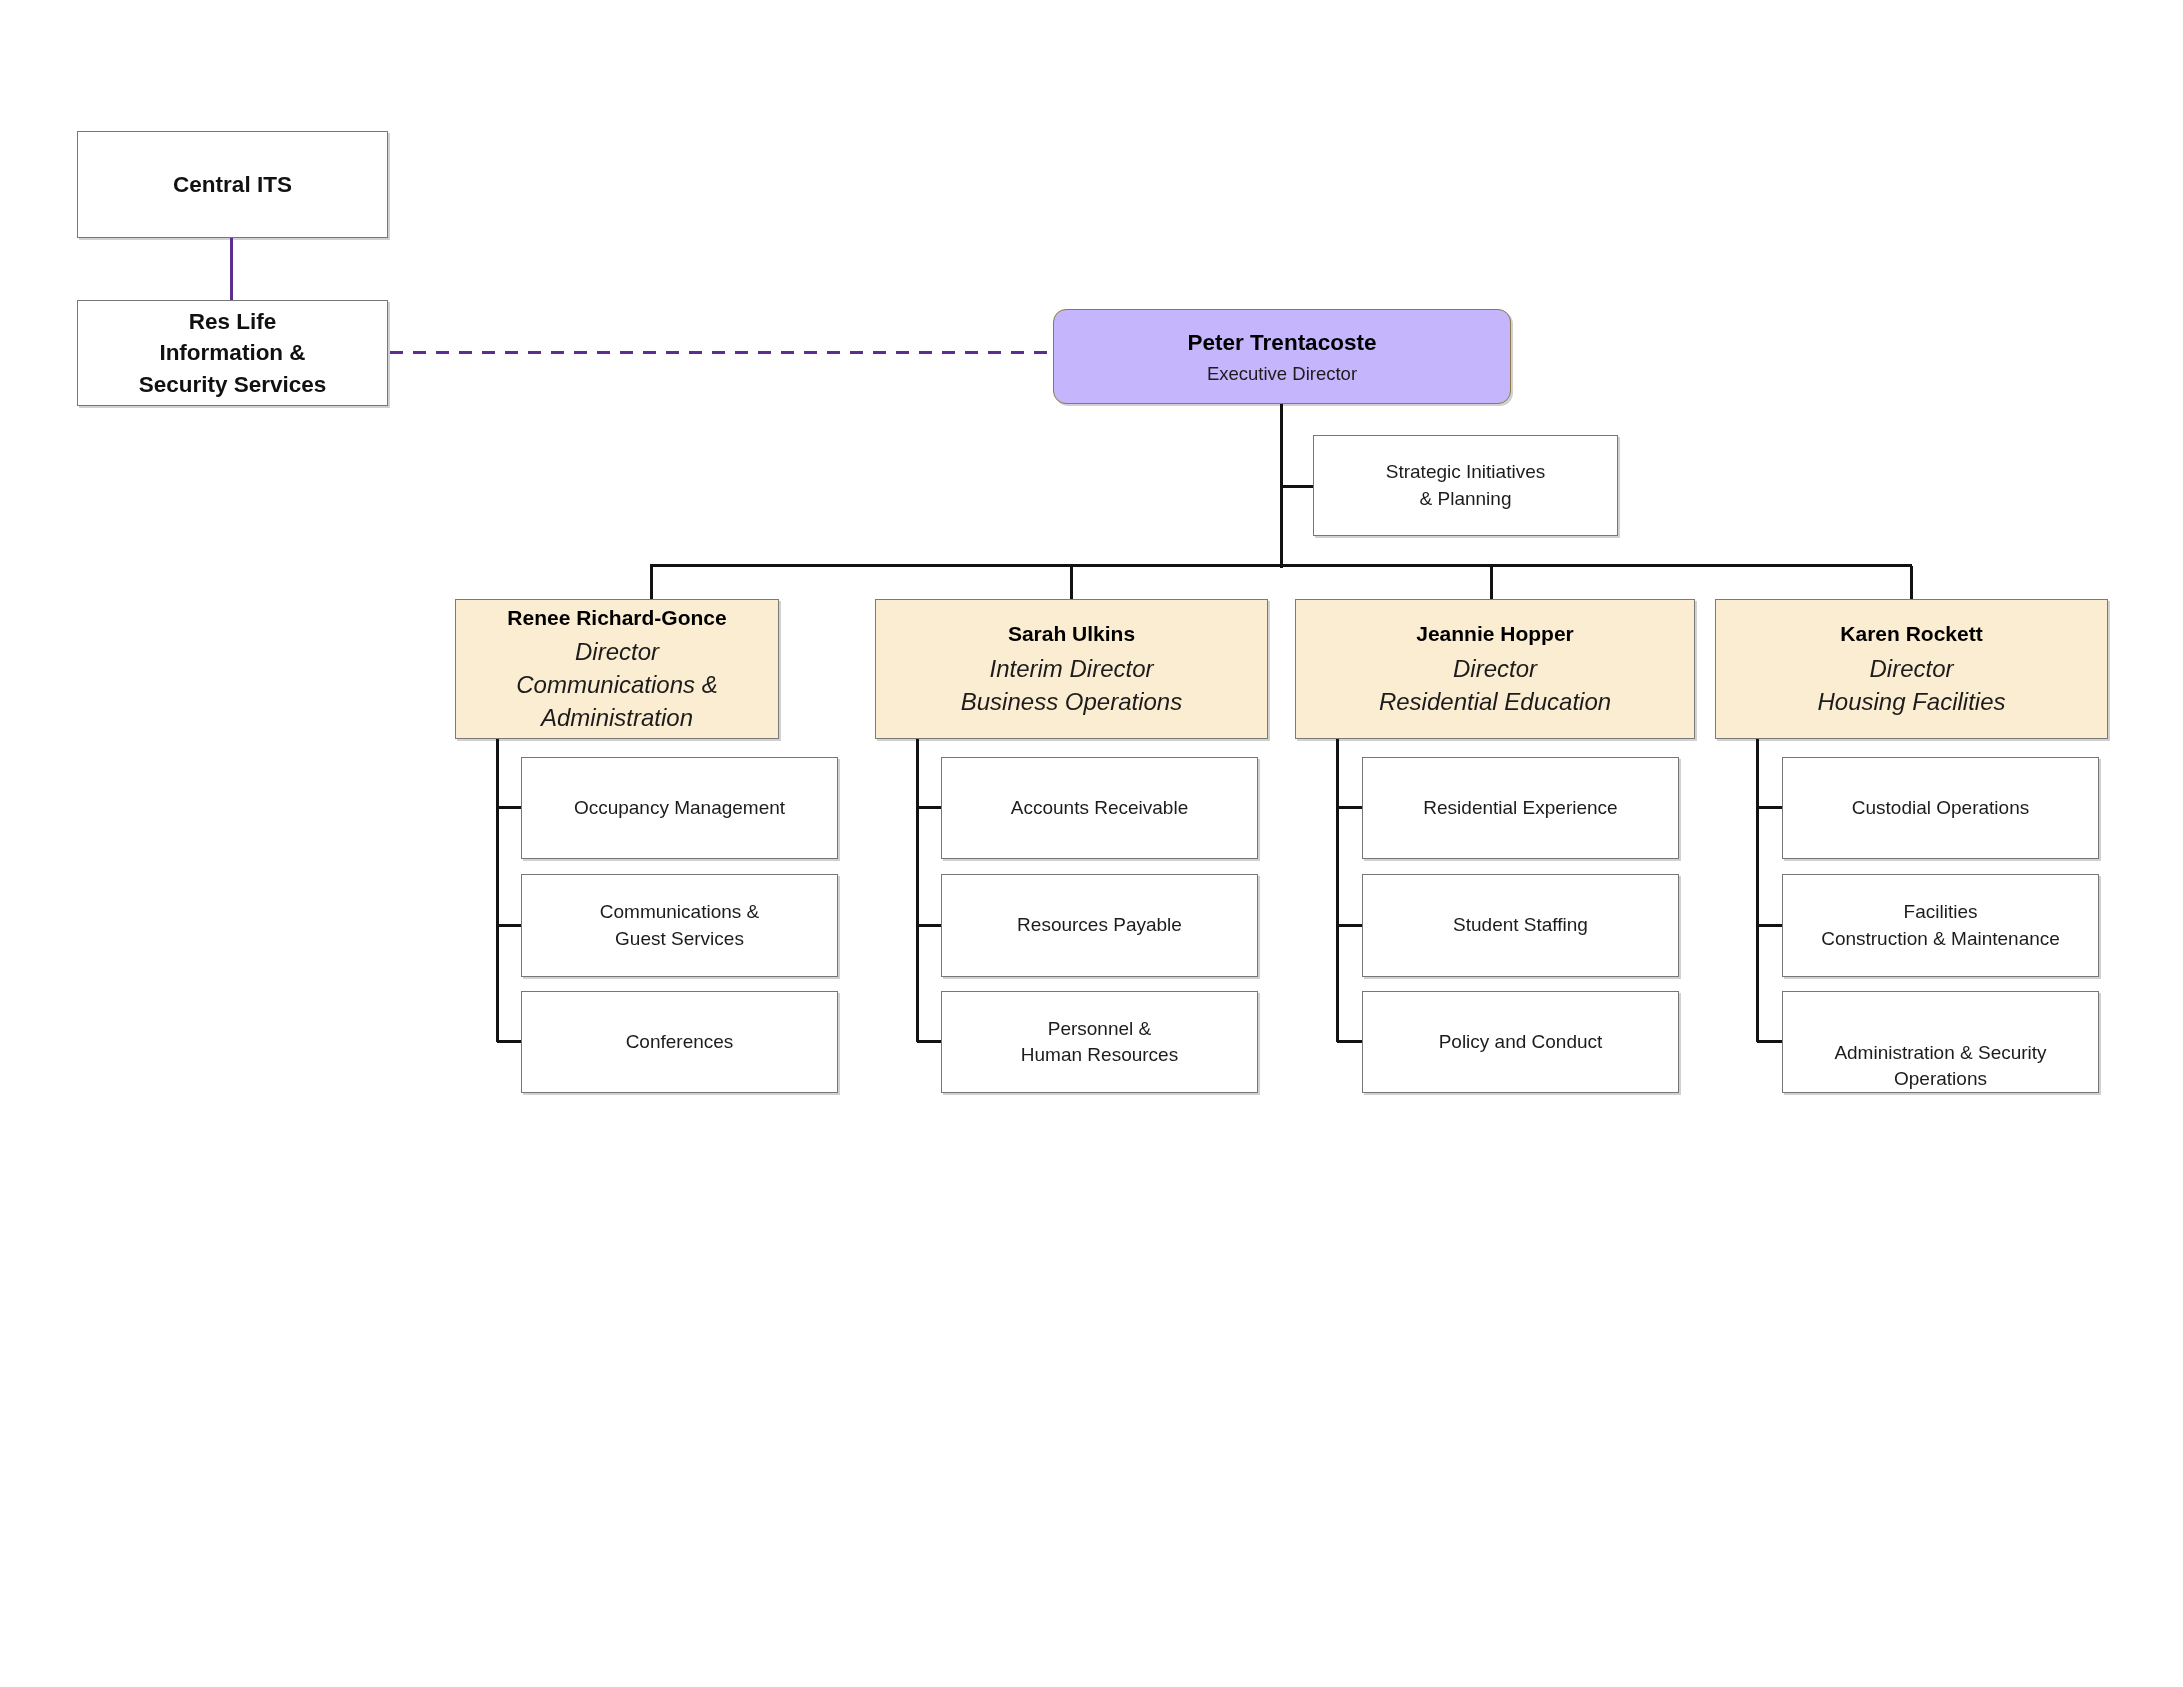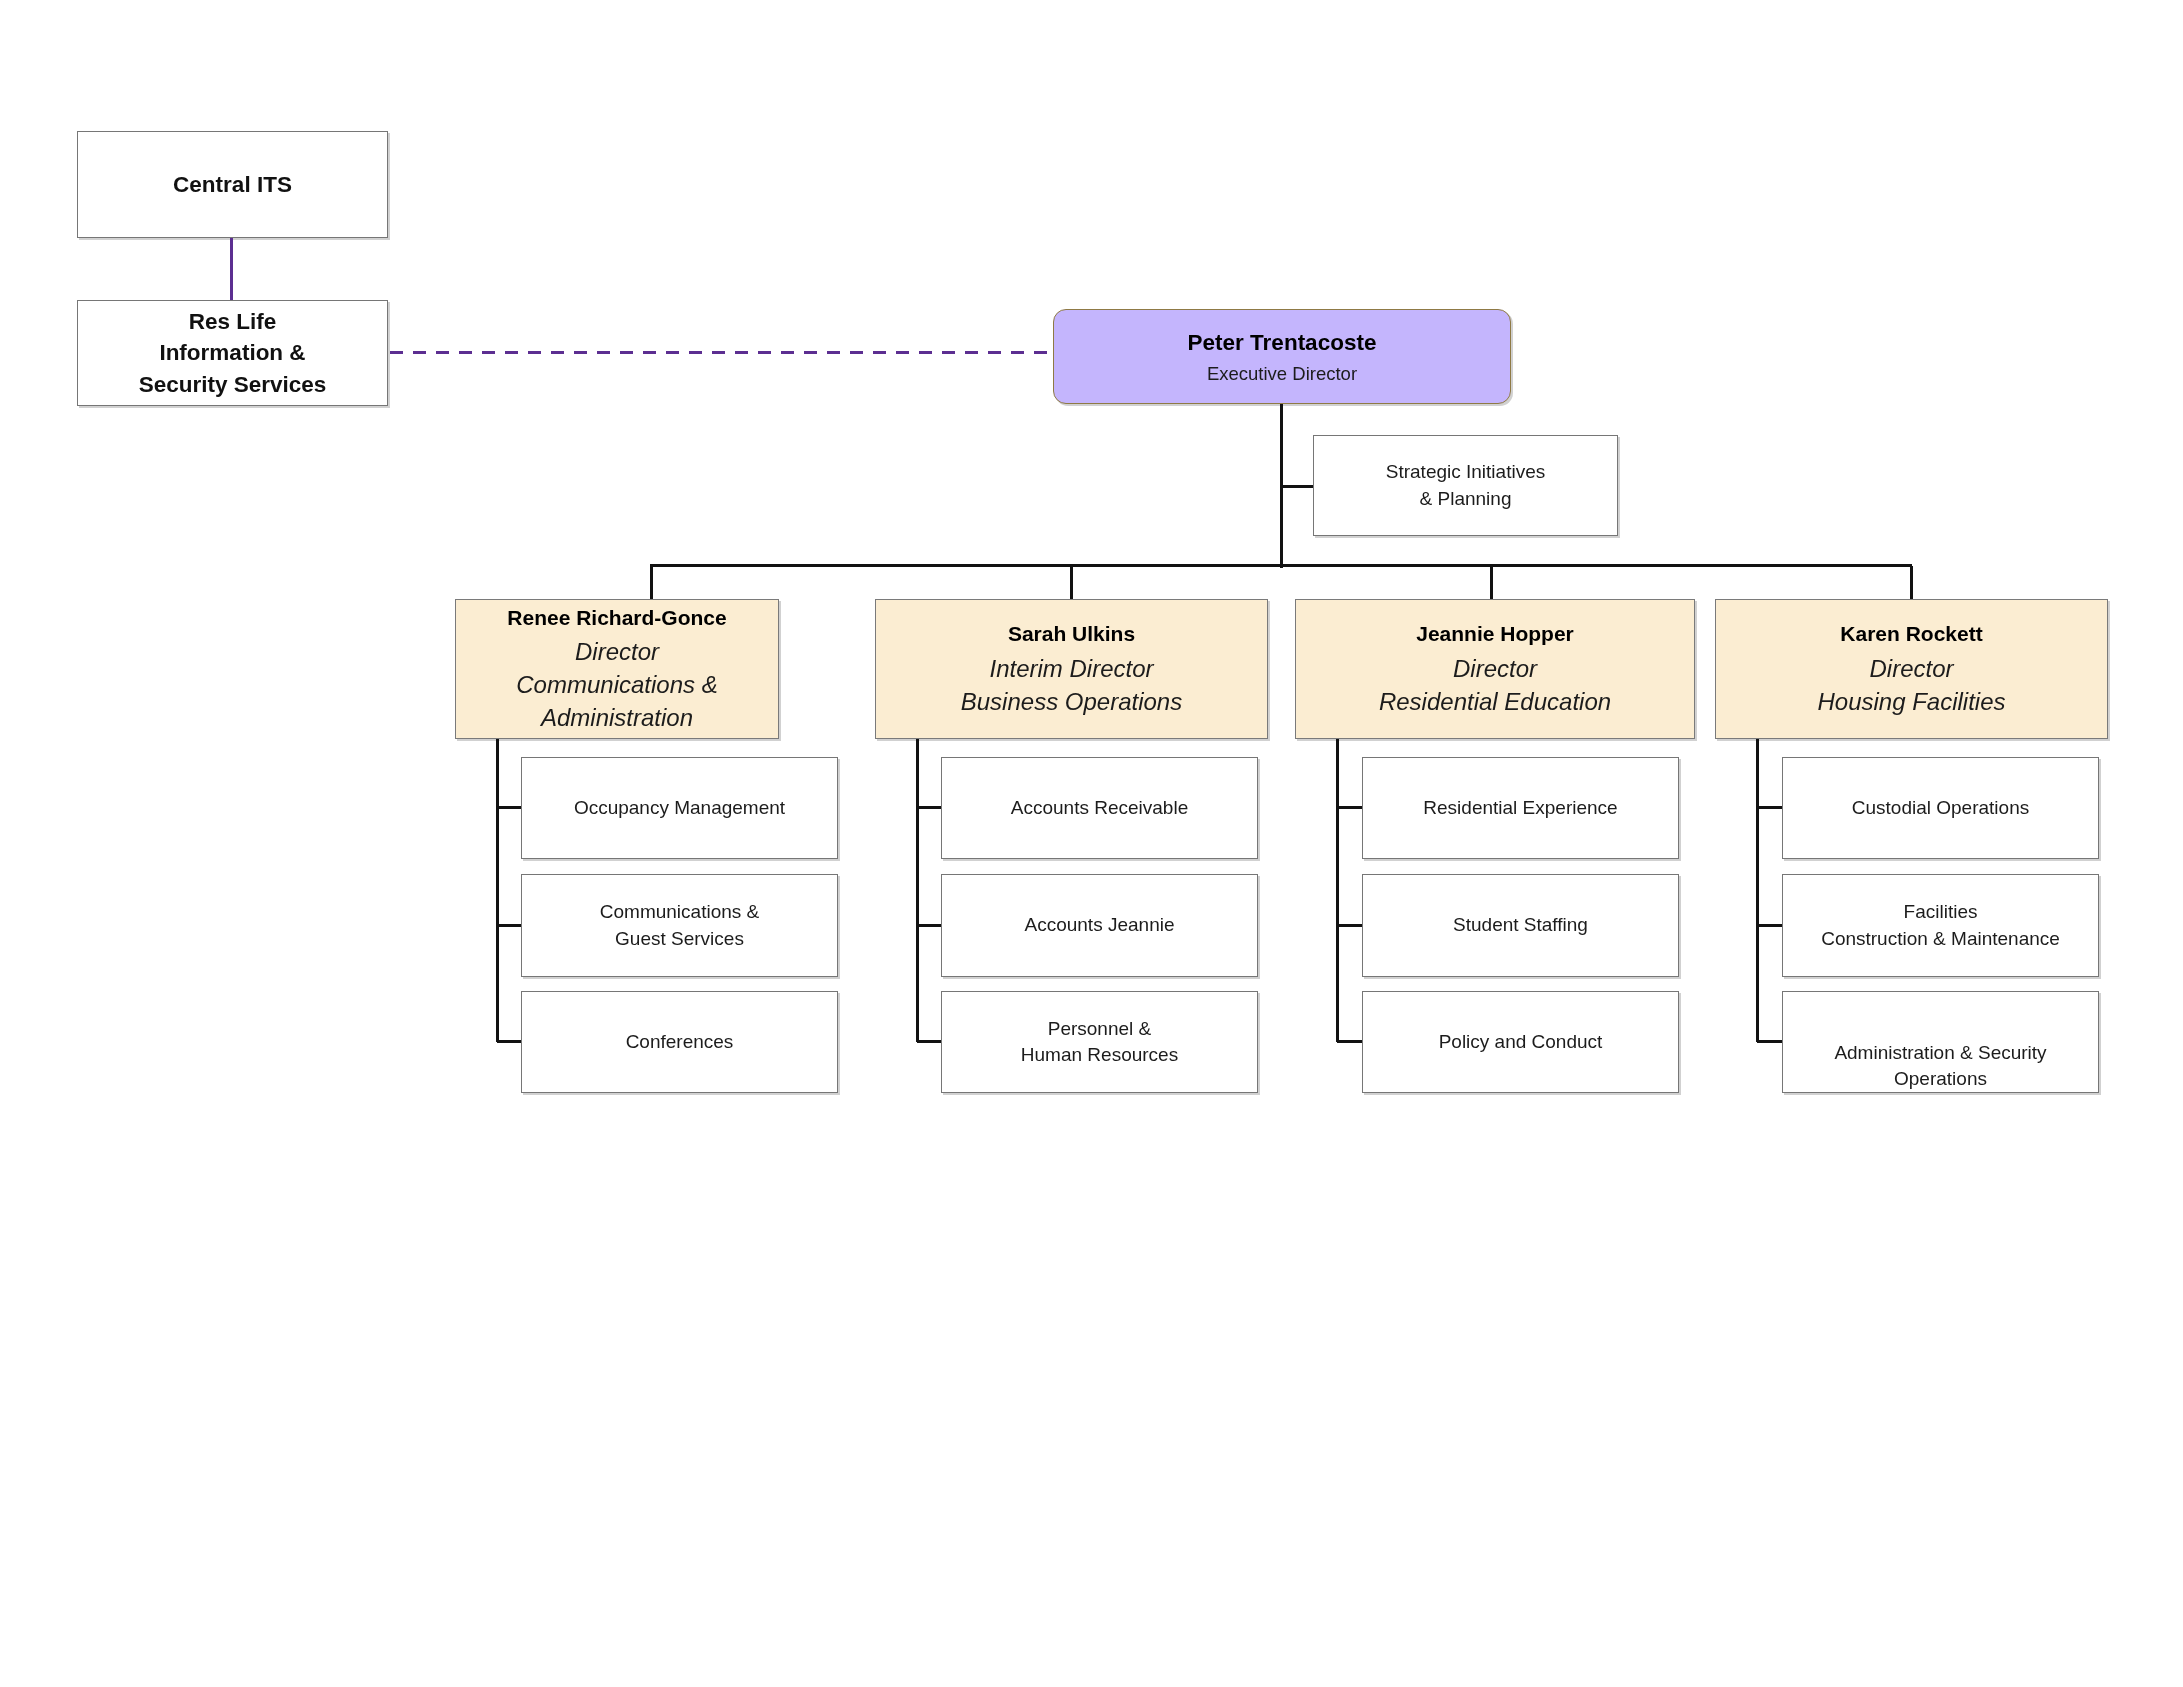--- a/index.html
+++ b/index.html
@@ -133,21 +133,21 @@
 </div>
 <div class="line" style="left:916px; top:739px; width:2.6px; height:303px;"></div>
 <div class="line" style="left:917px; top:806px; width:26.5px; height:3.3px;"></div>
 <div class="line" style="left:917px; top:924px; width:26.5px; height:3.3px;"></div>
 <div class="line" style="left:917px; top:1040px; width:26.5px; height:3.3px;"></div>
 <div class="node unit" style="left:941px; top:757px; width:317px; height:102px;">
   <div>Accounts Receivable</div>
   <div></div>
 </div>
 <div class="node unit" style="left:941px; top:874px; width:317px; height:103px;">
-  <div>Accounts Jeannie</div>
+  <div>Resources Payable</div>
   <div></div>
 </div>
 <div class="node unit" style="left:941px; top:991px; width:317px; height:102px;">
   <div>Personnel &amp;</div>
   <div>Human Resources</div>
 </div>
 
 <div class="node cream director" style="left:1295px; top:599px; width:400px; height:140px;">
   <div class="name">Jeannie Hopper</div>
   <div class="sub">Director</div>

